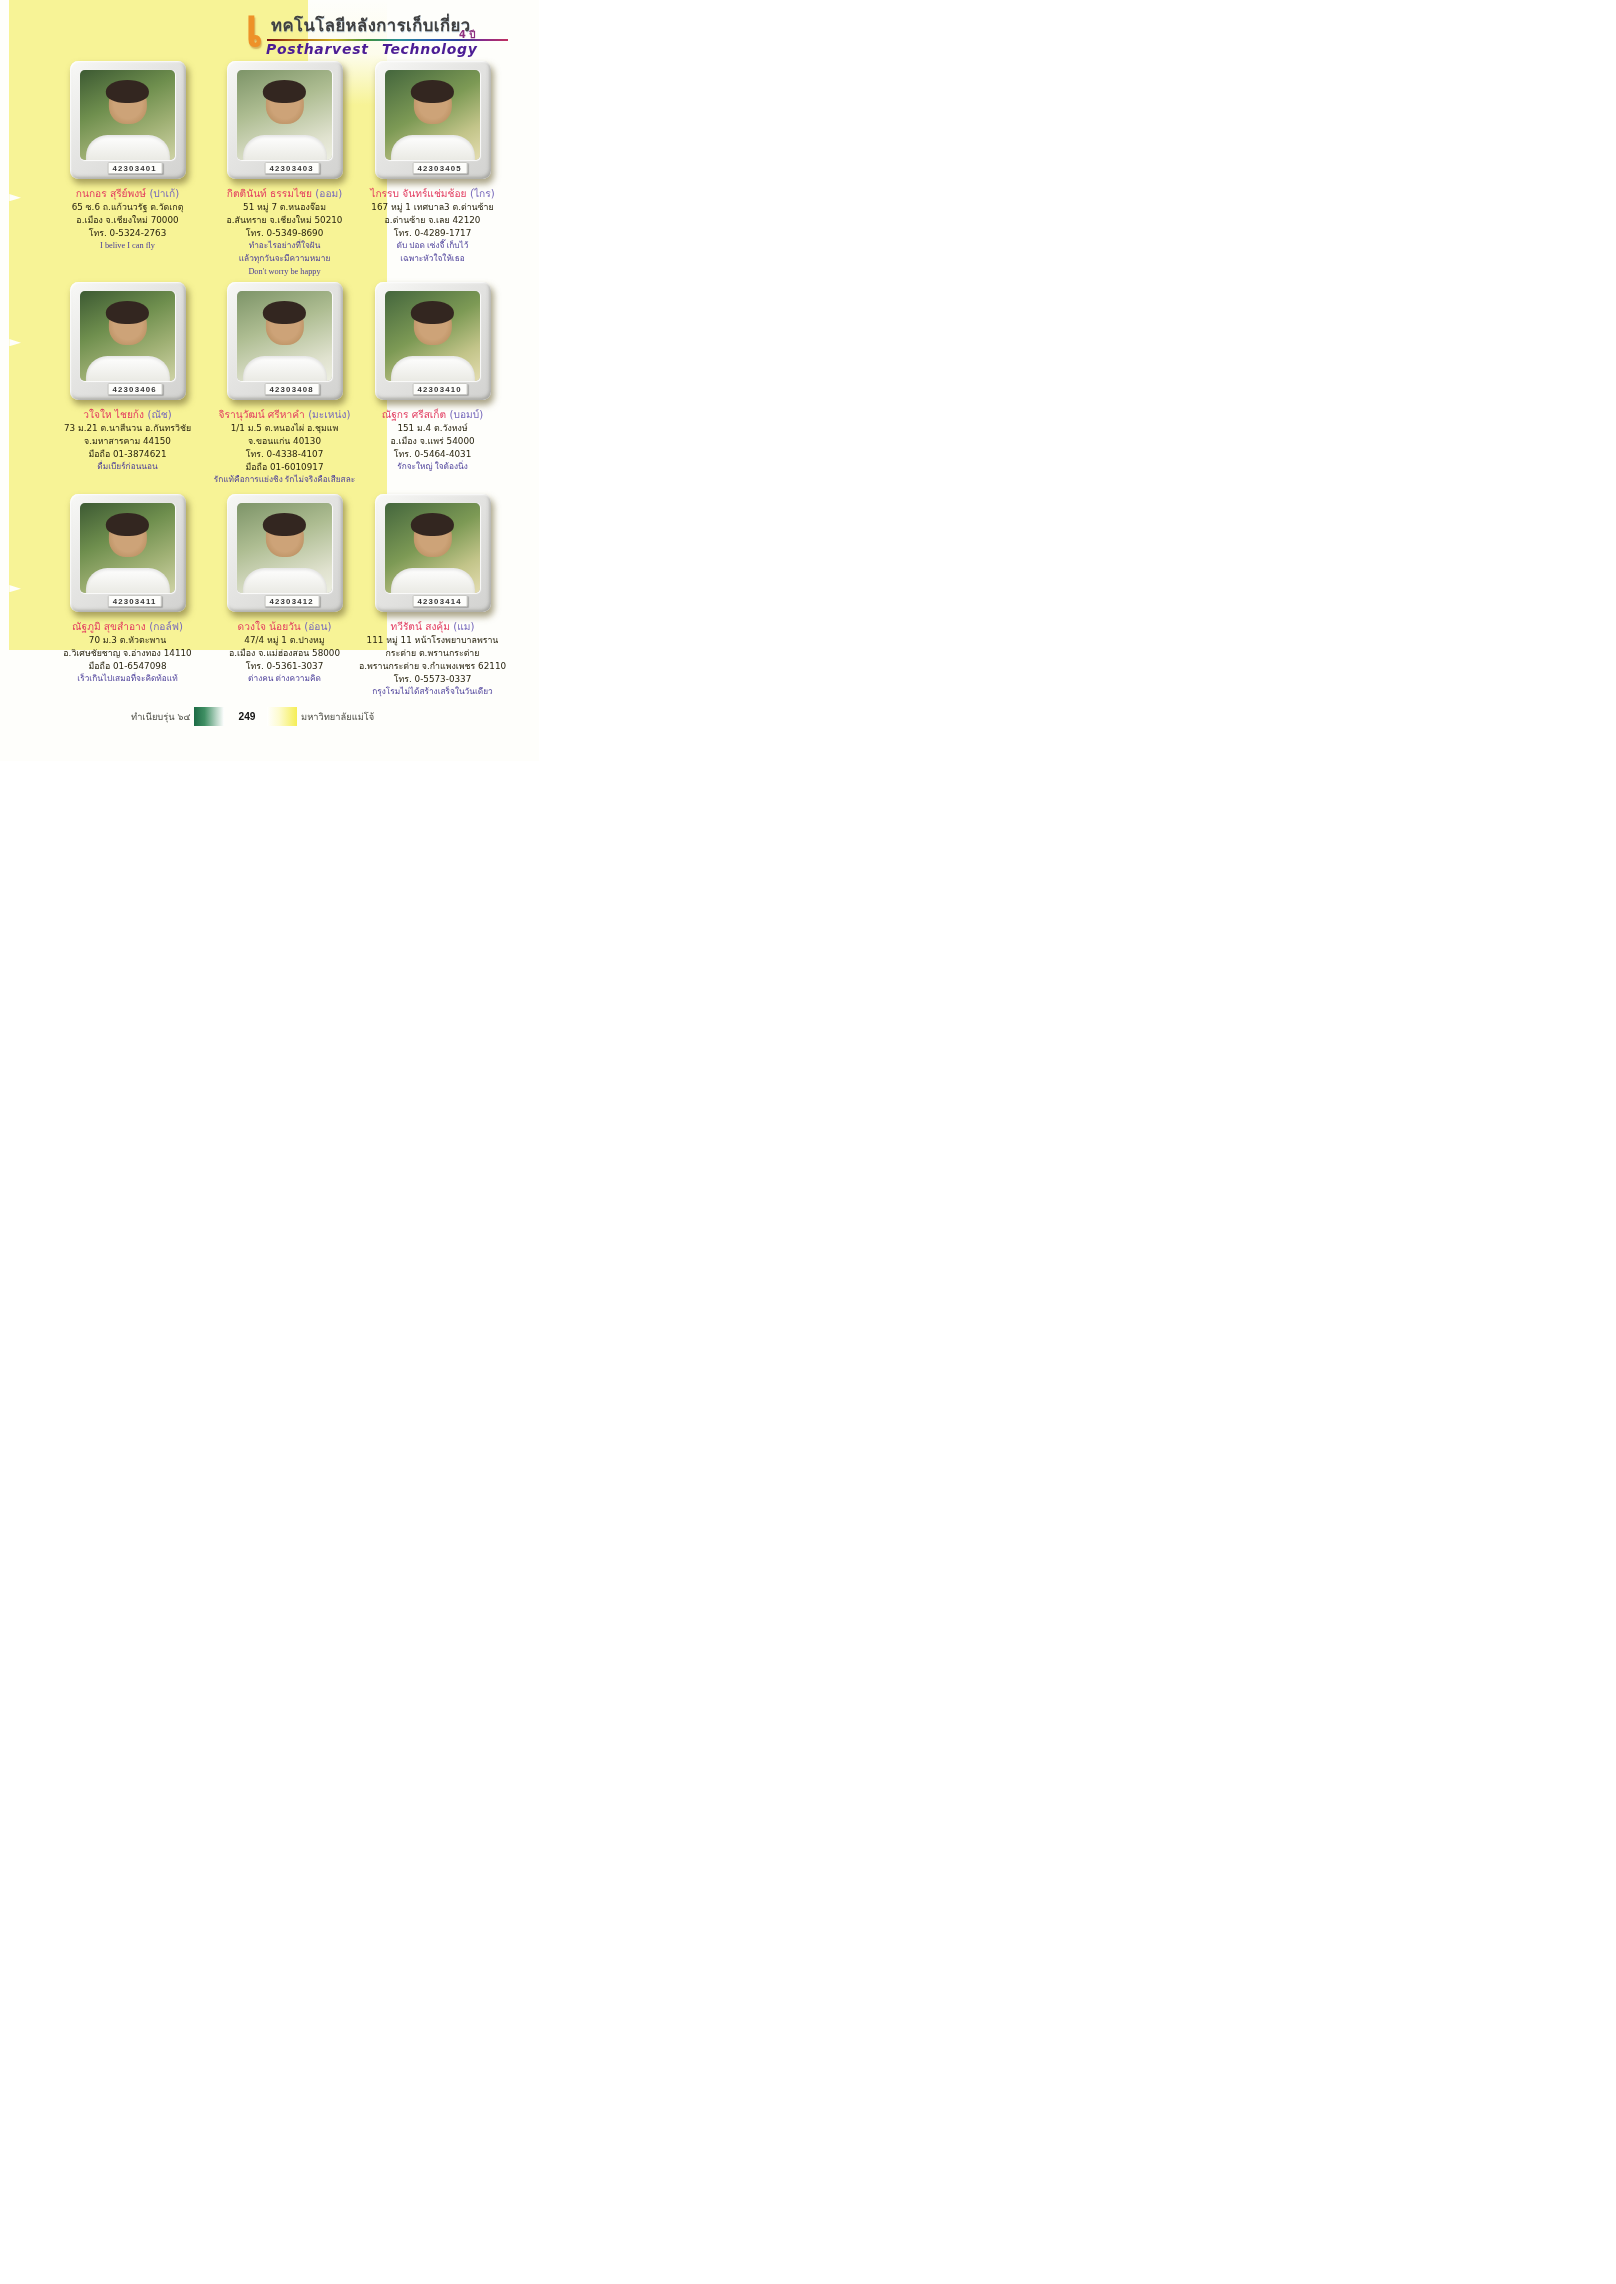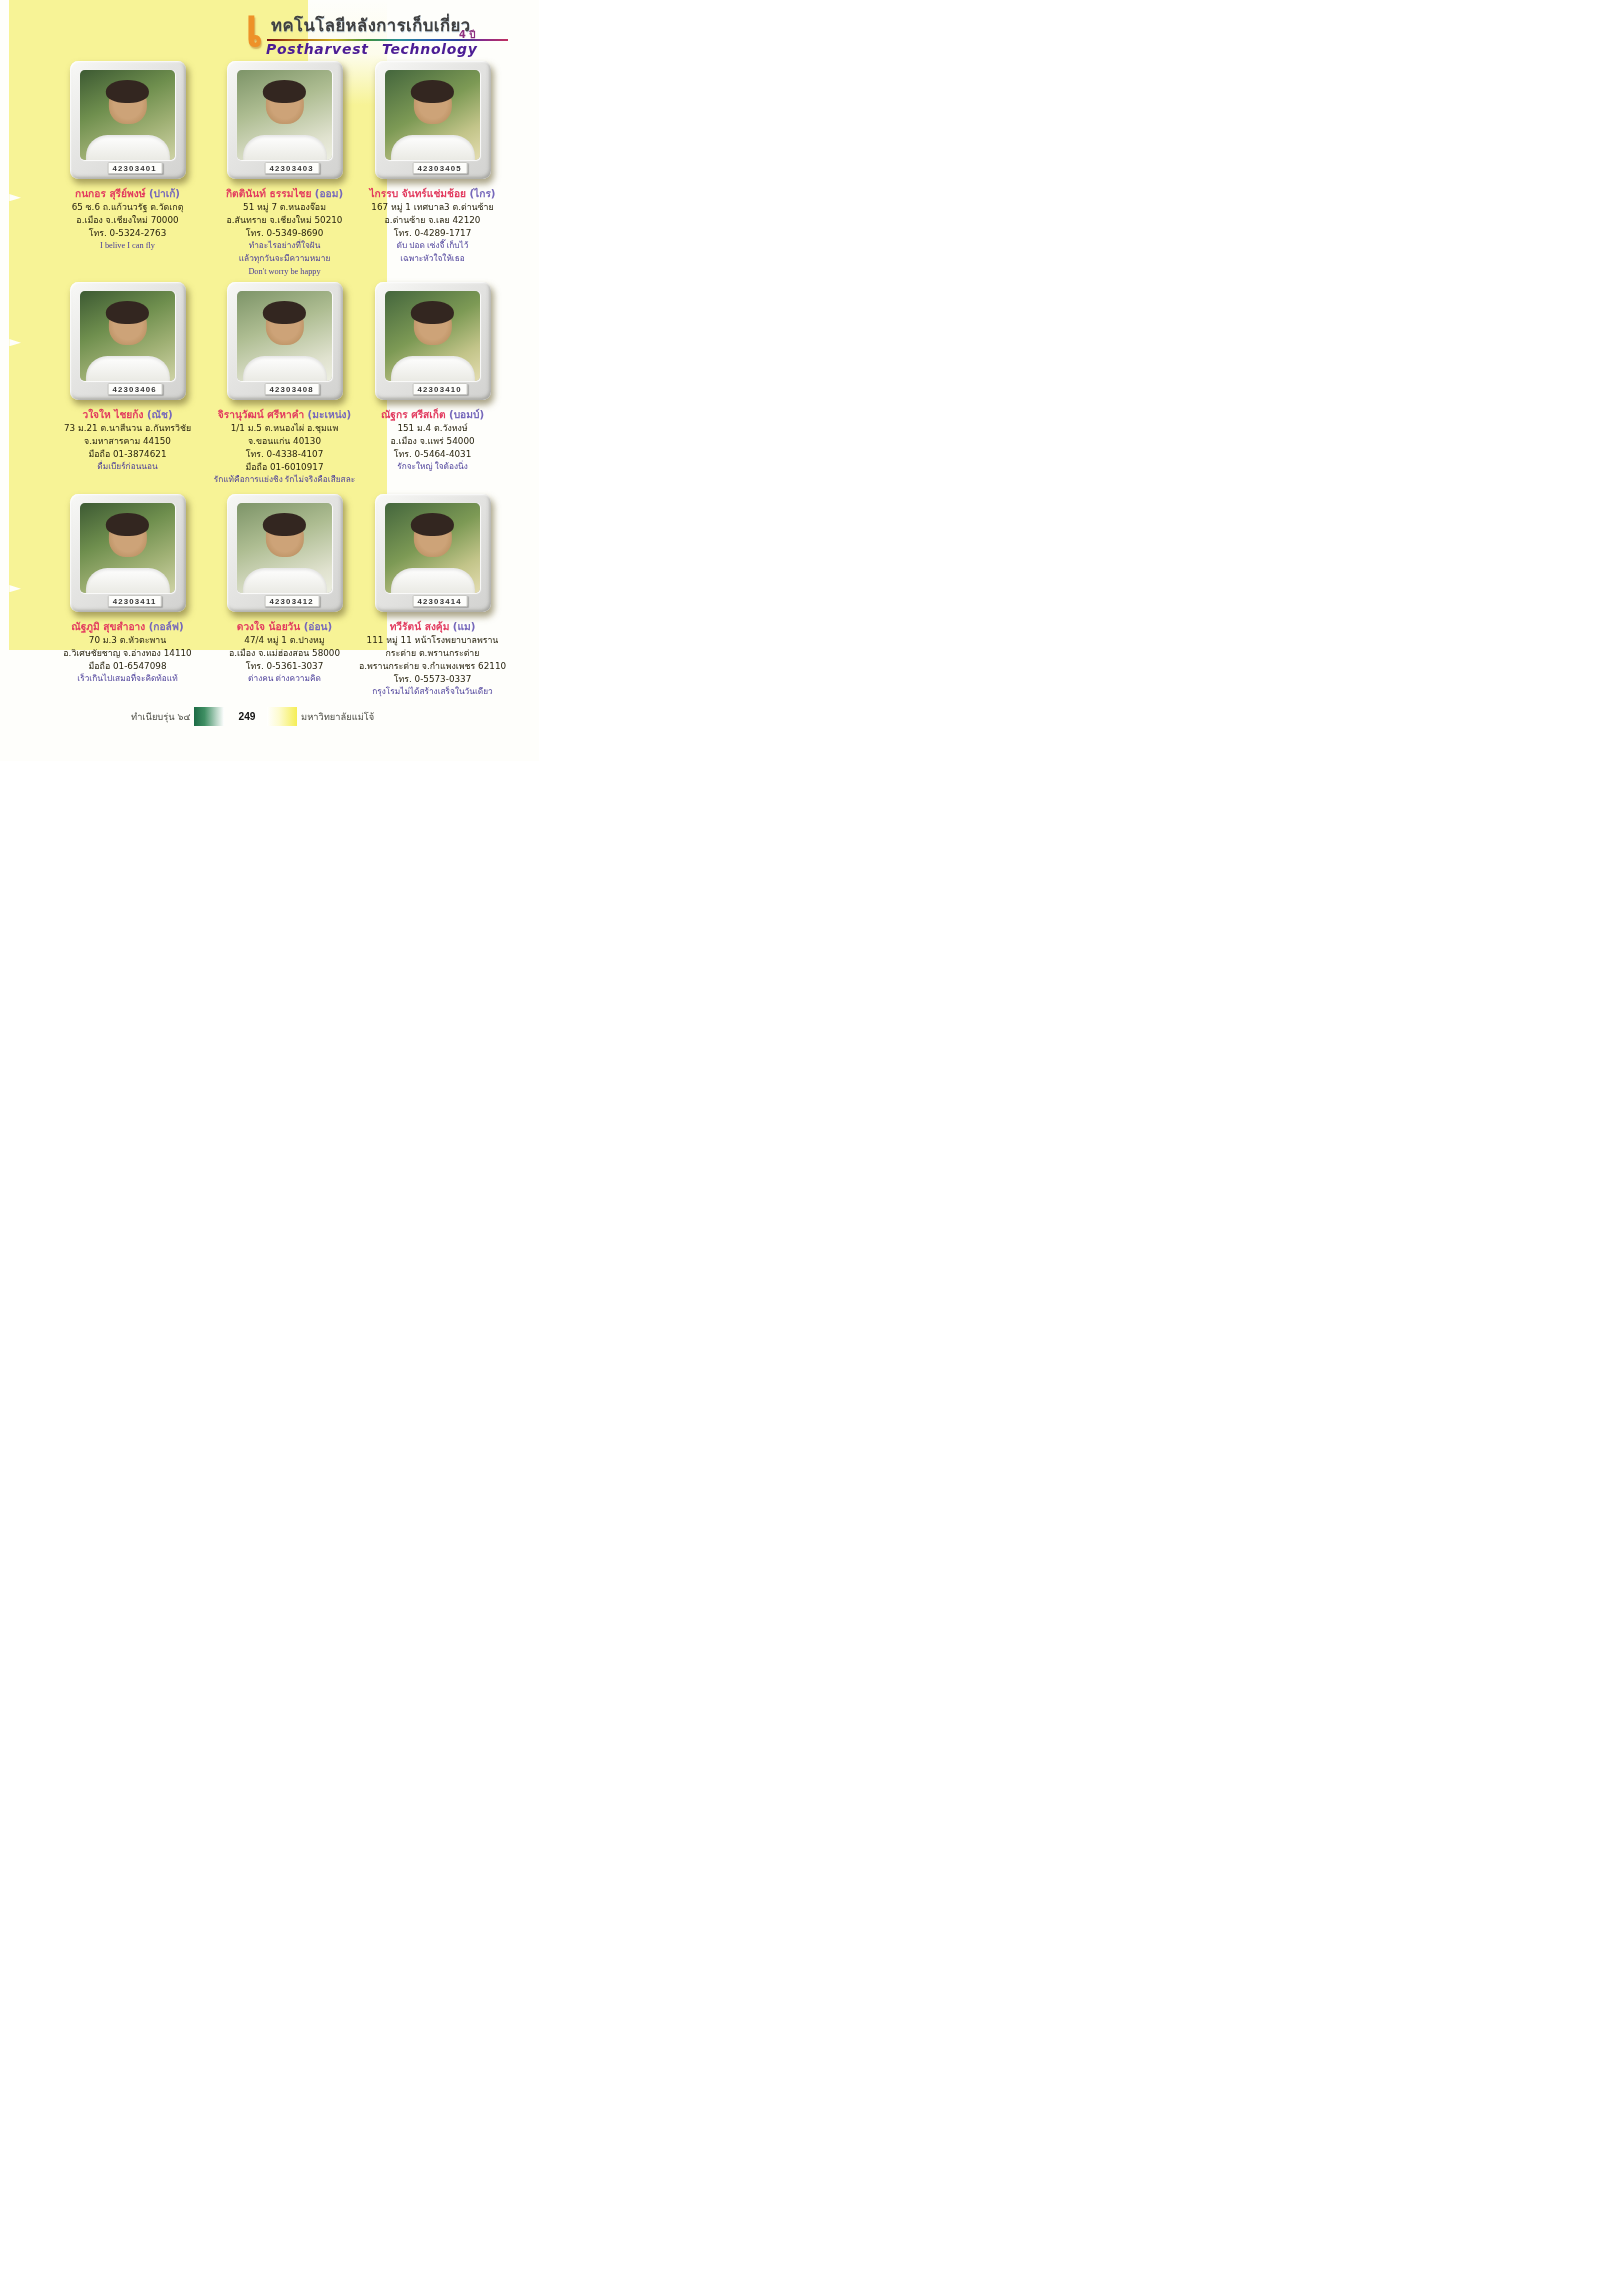--- a/index.html
+++ b/index.html
@@ -51,21 +51,21 @@
   .ph-body{position:absolute;left:50%;bottom:-1px;transform:translateX(-50%);width:88%;height:29%;
         background:linear-gradient(#ffffff,#e9e9e3);border-radius:21.5px 21.5px 0 0;
         box-shadow:inset 0 2px 2.9px rgba(0,0,0,.10);}
   .plate{position:absolute;left:50%;bottom:5.4px;transform:translateX(-37%);
         background:#fdfdfb;border:1px solid #c7c7c3;border-radius:1.5px;padding:0.5px 4.4px 0 4.4px;
         box-shadow:0.5px 1px 1px rgba(0,0,0,.22);white-space:nowrap;}
   .plate span{font-family:"Liberation Sans","DejaVu Sans",sans-serif;font-weight:bold;
         font-size:7.8px;letter-spacing:1.2px;color:#343434;}
 
   .info{margin-top:7.8px;}
-  .name-line{font-size:10.2px;font-weight:bold;line-height:14.6px;white-space:nowrap;}
+  .name-line{font-size:10.2px;font-weight:normal;line-height:14.6px;white-space:nowrap;}
   .name{color:#e23b5f;}
   .nick{color:#7668bb;margin-left:3.4px;}
   .addr{font-size:8.8px;color:#292410;line-height:13px;white-space:nowrap;}
   .quote{font-size:8.3px;color:#4a3d99;line-height:12.7px;white-space:nowrap;font-family:Liberation Serif, serif;}
 
   
   .footer{position:absolute;left:0;top:705px;width:539px;height:22.4px;display:flex;
         align-items:center;padding-left:131px;box-sizing:border-box;}
   .f-label{font-size:9.3px;font-weight:normal;color:#4d4d45;white-space:nowrap;}
   .bar{width:30px;height:19px;flex:0 0 auto;}

